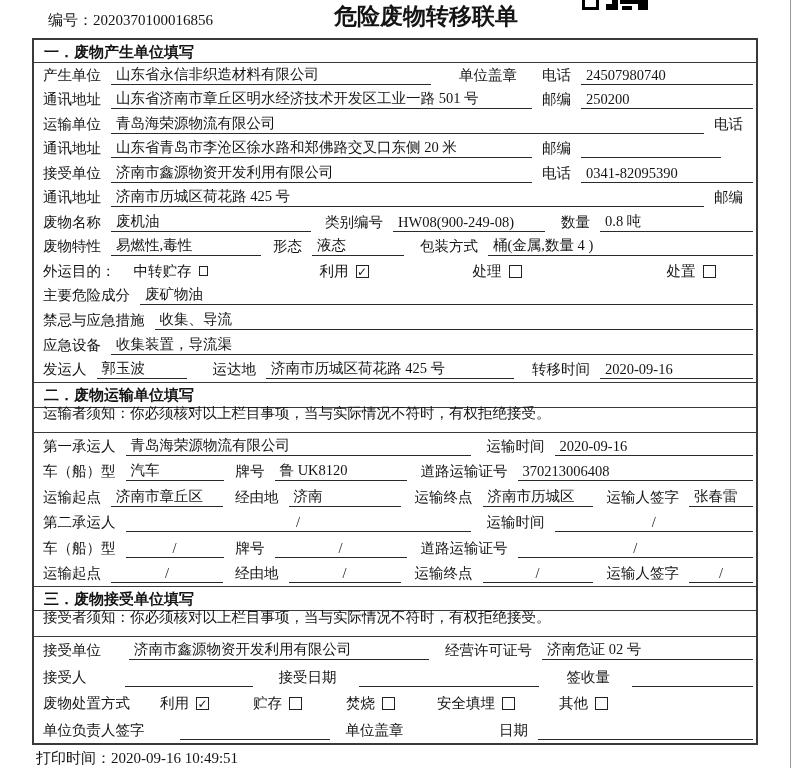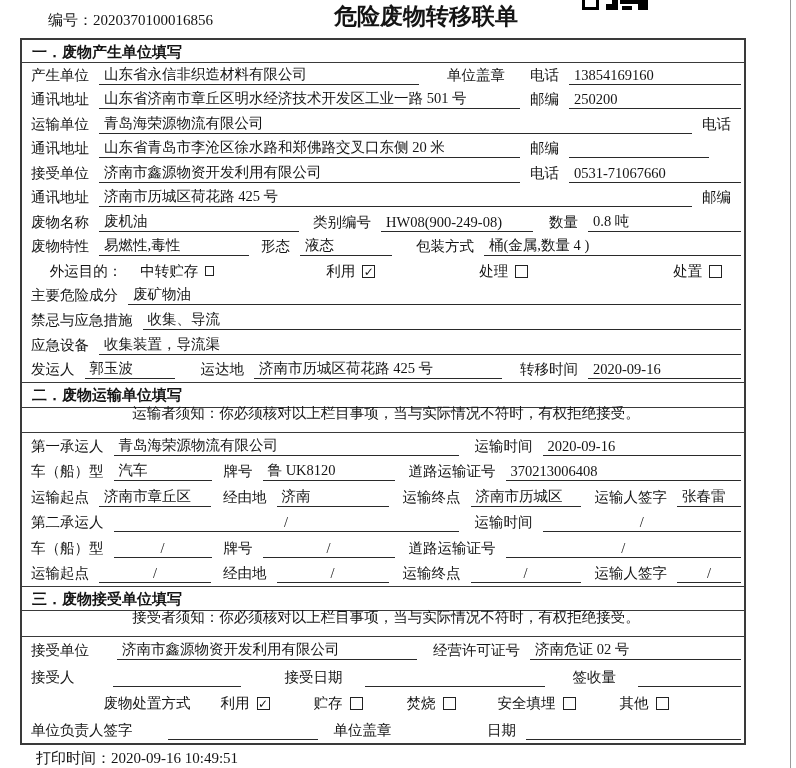--- a/index.html
+++ b/index.html
@@ -20,31 +20,31 @@
   .qr { position:absolute; left:582px; top:0; width:68px; height:11px; }
   .qr div { position:absolute; background:#000; }
   .qr .q1 { left:0; top:0; width:17px; height:10px; background:#fff; border:3px solid #000; border-top:none; }
   .qr .q2 { left:24px; top:4px; width:9px; height:6px; }
   .qr .q3 { left:30px; top:0; width:6px; height:10px; }
   .qr .q4 { left:38px; top:0; width:28px; height:4px; }
   .qr .q5 { left:40px; top:6px; width:10px; height:4px; }
   .qr .q6 { left:56px; top:4px; width:10px; height:6px; }
 
   
-  .form-table { position:absolute; left:20px; top:38px; width:726px; height:707px;
+  .form-table { position:absolute; left:32px; top:38px; width:726px; height:707px;
                 border:2px solid #3a3a3a; background:#fff; }
   .sec-header { font-family:"Liberation Sans","DejaVu Sans",sans-serif; font-weight:bold;
                 font-size:15px; padding:3px 0 0 10px; border-bottom:1px solid #3a3a3a; }
   .sec-header.mid { border-top:1px solid #3a3a3a; }
   .h-s1 { height:23px; }
   .h-s2 { height:25.5px; }
   .h-s3 { height:25px; }
 
   .row { display:flex; align-items:flex-end; padding:0 3px 3px 9px;
-         font-size:14.5px; white-space:nowrap;justify-content:center; }
+         font-size:14.5px; white-space:nowrap; }
   .r1 { height:24.55px; }
   .r2 { height:25.5px; }
   .r3 { height:26.5px; }
   .lbl { margin-right:10px; }
   .fld { border-bottom:1px solid #2a2a2a; padding:0 5px; min-height:18px; overflow:hidden; }
   .grow { flex:1 1 auto; }
   .ctr { text-align:center; }
   .notice-row { border-bottom:1px solid #3a3a3a; align-items:center; padding-bottom:12px; }
 
   .opt { display:flex; align-items:center; }
@@ -76,21 +76,21 @@
 <div class="form-table">
 
   <div class="sec-header h-s1">一．废物产生单位填写</div>
 
   <div class="row r1">
     <span class="lbl">产生单位</span>
     <span class="fld" style="width:320px">山东省永信非织造材料有限公司</span>
     <span class="lbl" style="margin-left:28px">单位盖章</span>
     <span class="grow"></span>
     <span class="lbl">电话</span>
-    <span class="fld" style="width:172px">13854169160</span>
+    <span class="fld" style="width:172px">24507980740</span>
   </div>
 
   <div class="row r1">
     <span class="lbl">通讯地址</span>
     <span class="fld grow" style="margin-right:10px">山东省济南市章丘区明水经济技术开发区工业一路 501 号</span>
     <span class="lbl">邮编</span>
     <span class="fld" style="width:172px">250200</span>
   </div>
 
   <div class="row r1">
@@ -103,21 +103,21 @@
     <span class="lbl">通讯地址</span>
     <span class="fld grow" style="margin-right:10px">山东省青岛市李沧区徐水路和郑佛路交叉口东侧 20 米</span>
     <span class="lbl">邮编</span>
     <span class="fld" style="width:140px;margin-right:32px"></span>
   </div>
 
   <div class="row r1">
     <span class="lbl">接受单位</span>
     <span class="fld grow" style="margin-right:10px">济南市鑫源物资开发利用有限公司</span>
     <span class="lbl">电话</span>
-    <span class="fld" style="width:172px">0531-71067660</span>
+    <span class="fld" style="width:172px">0341-82095390</span>
   </div>
 
   <div class="row r1">
     <span class="lbl">通讯地址</span>
     <span class="fld grow" style="margin-right:10px">济南市历城区荷花路 425 号</span>
     <span class="lbl">邮编</span>
   </div>
 
   <div class="row r1">
     <span class="lbl">废物名称</span>
@@ -126,21 +126,21 @@
     <span class="fld" style="width:152px">HW08(900-249-08)</span>
     <span class="lbl" style="margin-left:16px">数量</span>
     <span class="fld grow">0.8 吨</span>
   </div>
 
   <div class="row r1">
     <span class="lbl">废物特性</span>
     <span class="fld" style="width:150px">易燃性,毒性</span>
     <span class="lbl" style="margin-left:12px">形态</span>
     <span class="fld" style="width:92px">液态</span>
-    <span class="lbl" style="margin-left:24px">包装方式</span>
+    <span class="lbl" style="margin-left:16px">包装方式</span>
     <span class="fld grow">桶(金属,数量  4 )</span>
   </div>
 
   <div class="row r1">
     <span class="lbl">外运目的：</span>
     <span class="opt" style="margin-left:8px">
       <span>中转贮存</span>
       <span class="cb small">
           <i></i>
         </span>
@@ -260,21 +260,21 @@
   <div class="row r3">
     <span class="lbl">接受单位</span>
     <span class="fld" style="width:300px;margin-left:18px">济南市鑫源物资开发利用有限公司</span>
     <span class="lbl" style="margin-left:16px">经营许可证号</span>
     <span class="fld grow">济南危证 02 号</span>
   </div>
 
   <div class="row r3">
     <span class="lbl">接受人</span>
     <span class="fld" style="width:128px;margin-left:28px"></span>
-    <span class="lbl" style="margin-left:44px">接受日期</span>
+    <span class="lbl" style="margin-left:26px">接受日期</span>
     <span class="fld" style="width:180px;margin-left:12px"></span>
     <span class="lbl" style="margin-left:28px">签收量</span>
     <span class="fld grow" style="margin-left:12px"></span>
   </div>
 
   <div class="row r3">
     <span class="lbl">废物处置方式</span>
     <span class="opt" style="margin-left:20px">
       <span>利用</span>
       <span class="cb">

